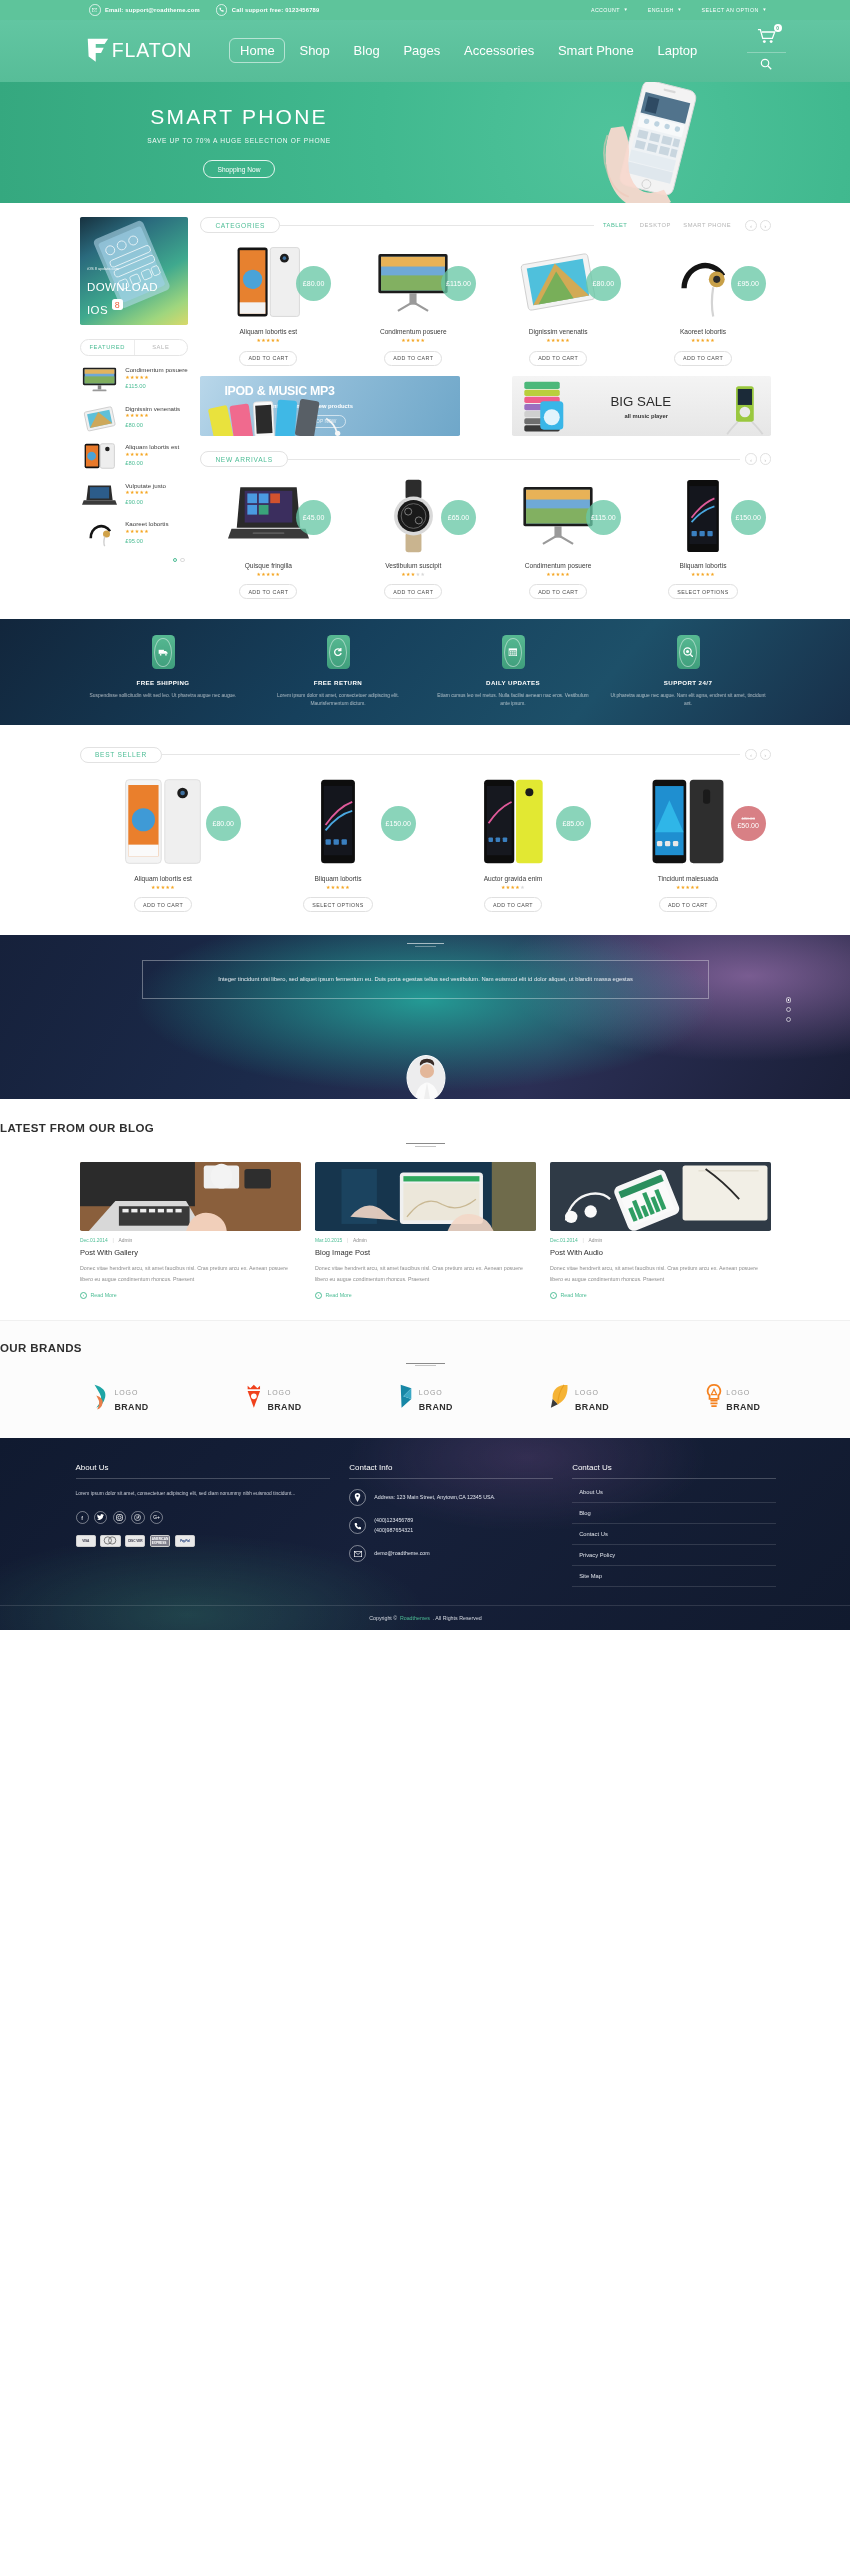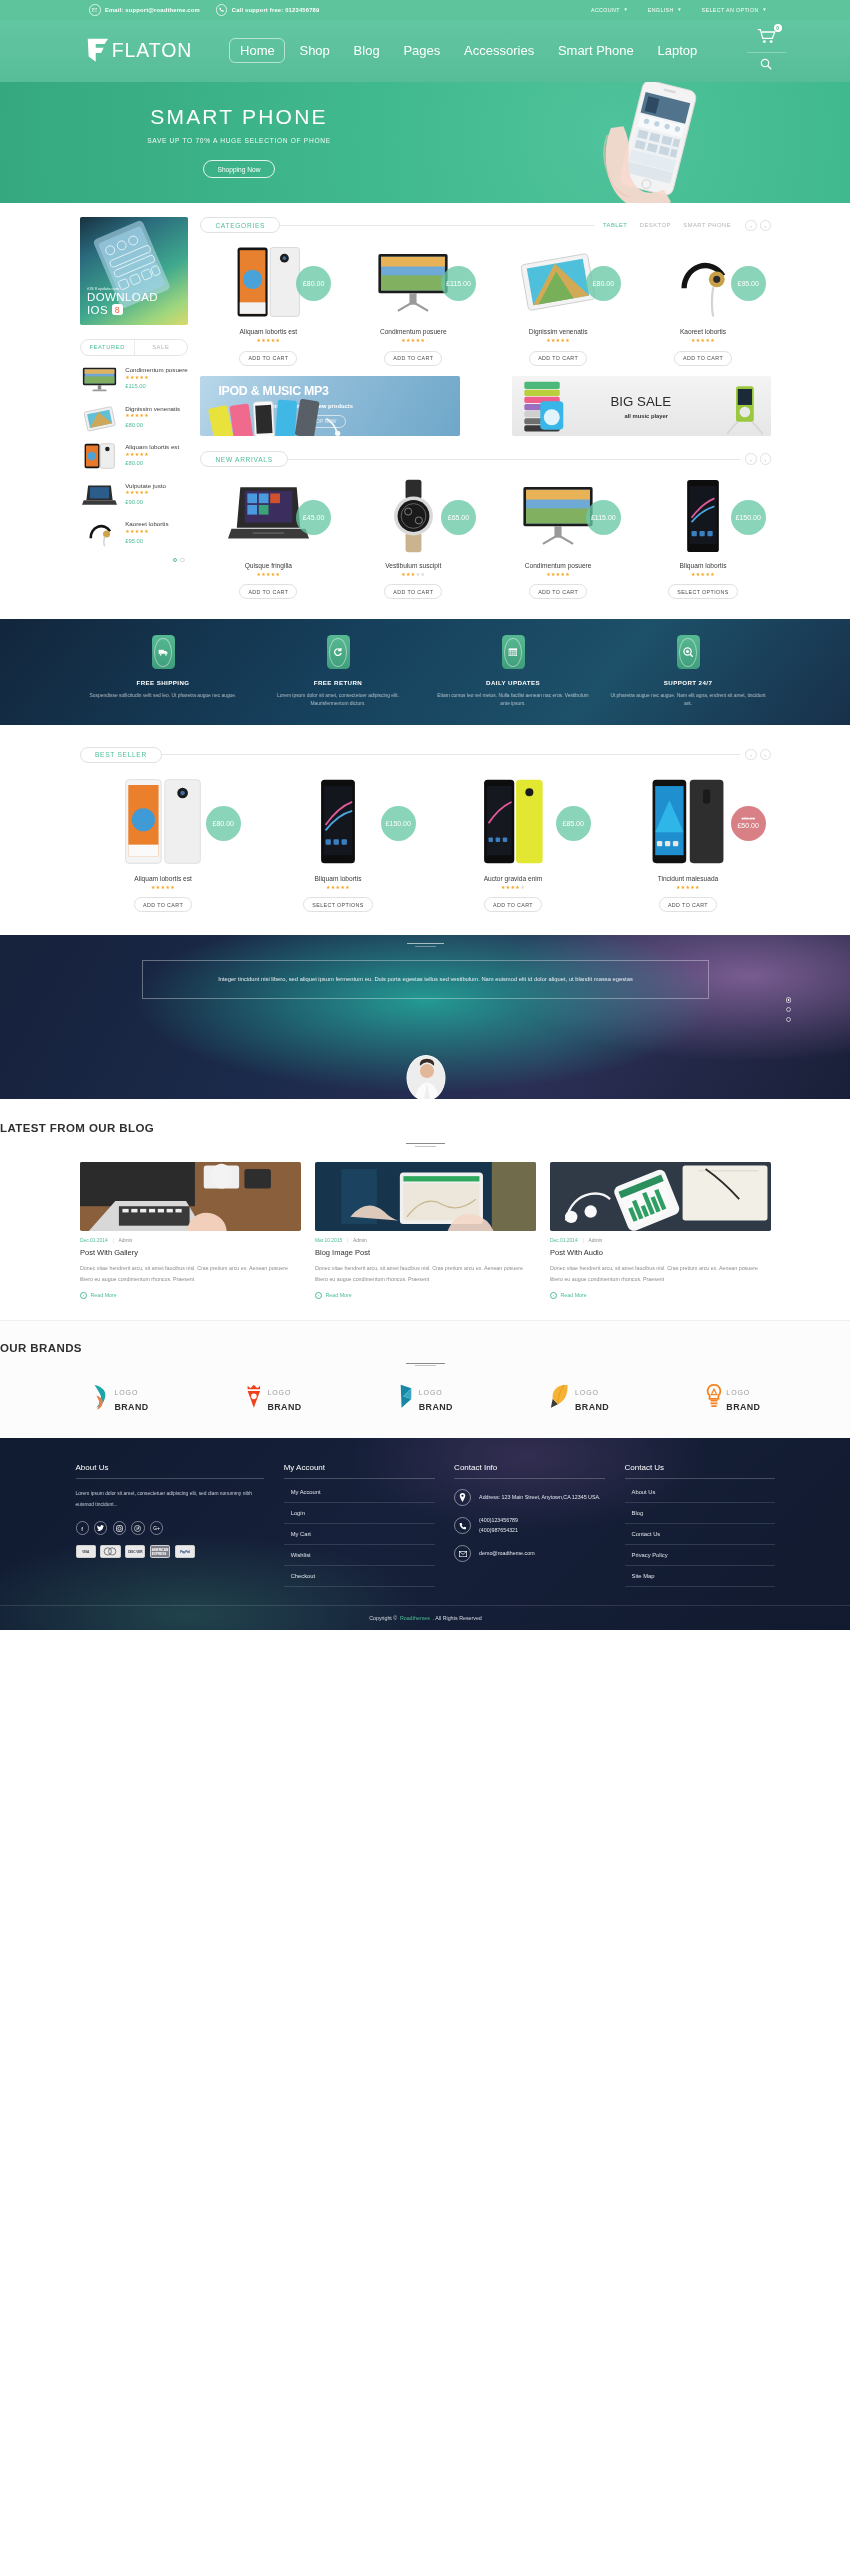--- a/index.html
+++ b/index.html
@@ -120,21 +120,21 @@
 
   .side-banner {
     width: 108px; height: 108px; border-radius: 1.8px; overflow: hidden;
     position: relative;
     background: linear-gradient(150deg,#17313f 0%,#2a6a7d 25%,#3fa98e 60%,#9fd67e 85%,#d9d96a 100%);
   }
   .side-banner .ios-caption {
     position: absolute; left: 7px; bottom: 8.9px; color: #fff;
   }
   .ios-small { font-size: 4px; opacity: .9; }
-  .ios-big { font-size: 11.5px; font-weight: 300; letter-spacing: 0.4px; line-height: 1.05; }
+  .ios-big { font-size: 11.5px; font-weight: 300; letter-spacing: 0.4px; line-height: 1.05; margin-top: 10px; }
   .ios-row { display: flex; align-items: center; gap: 3.5px; }
   .ios-badge {
     background: #fff; color: #f0603c; width: 11.5px; height: 11.5px; border-radius: 2.7px;
     font-size: 8.9px; display: flex; align-items: center; justify-content: center; font-weight: 300;
   }
   .sb-phone {
     position: absolute; left: 14px; top: 5.3px; width: 82px; height: 82px;
     transform: rotate(-23deg);
   }
 
@@ -185,21 +185,21 @@
     background: #fff; cursor: pointer; white-space: nowrap;
   }
 
   
   .promo-row { display: flex; gap: 10.6px; margin-top: 10.6px; }
   .promo {
     flex: 1; height: 60px; border-radius: 1.8px; position: relative; overflow: hidden;
   }
   .promo-a { background: linear-gradient(120deg,#b9d7ea 0%,#8fbcd8 45%,#6fa7c9 100%); }
   .promo-b { background: linear-gradient(180deg,#f4f4f4 0%,#e6e6e6 100%); margin-left: 41px; }
-  .promo-a .pt { position: absolute; left: 18px; top: 8px; color: #fff; font-size: 12.4px; font-weight: bold; letter-spacing: -0.3px; }
+  .promo-a .pt { position: absolute; left: 24px; top: 8px; color: #fff; font-size: 12.4px; font-weight: bold; letter-spacing: -0.3px; }
   .promo-a .ps { position: absolute; left: 71px; top: 26.6px; color: #fff; font-size: 5.8px; font-weight: bold; }
   .promo-a .pbtn {
     position: absolute; left: 99px; top: 39px;
     border: 0.9px solid rgba(255,255,255,.6); border-radius: 8.9px;
     color: rgba(255,255,255,.75); font-size: 4.9px; padding: 2.7px 8.9px;
   }
   .promo-b .pt { position: absolute; left: 99px; top: 17.7px; color: #2c2c2c; font-size: 13.3px; font-weight: 300; }
   .promo-b .ps { position: absolute; left: 113px; top: 37px; color: #333; font-size: 5.8px; font-weight: bold; }
 
   
@@ -1195,30 +1195,20 @@
               <circle cx="8" cy="6" r="5" fill="none" stroke="#6b6b6b" stroke-width="1.2"></circle>
               <circle cx="14" cy="6" r="5" fill="none" stroke="#6b6b6b" stroke-width="1.2"></circle>
             </svg>
         </span>
         <span class="pay">DISC VER</span>
         <span class="pay amex">AMERICAN<br>EXPRESS</span>
         <span class="pay ppl">PayPal</span>
       </div>
     </div>
 
-    <div class="fcol">
-      <div class="f-title">My Account</div>
-      <ul class="f-links">
-        <li>My Account</li>
-        <li>Login</li>
-        <li>My Cart</li>
-        <li>Wishlist</li>
-        <li>Checkout</li>
-      </ul>
-    </div>
 
     <div class="fcol">
       <div class="f-title">Contact Info</div>
       <div class="f-contact">
         <div class="f-ci">
           <span class="f-ci-icon">
             <svg width="7" height="8.9" viewBox="0 0 10 13">
                 <path d="M5 0a4 4 0 0 0-4 4c0 3 4 9 4 9s4-6 4-9a4 4 0 0 0-4-4z" fill="#fff"></path>
                 <circle cx="5" cy="4" r="1.6" fill="#16203a"></circle>
               </svg>

